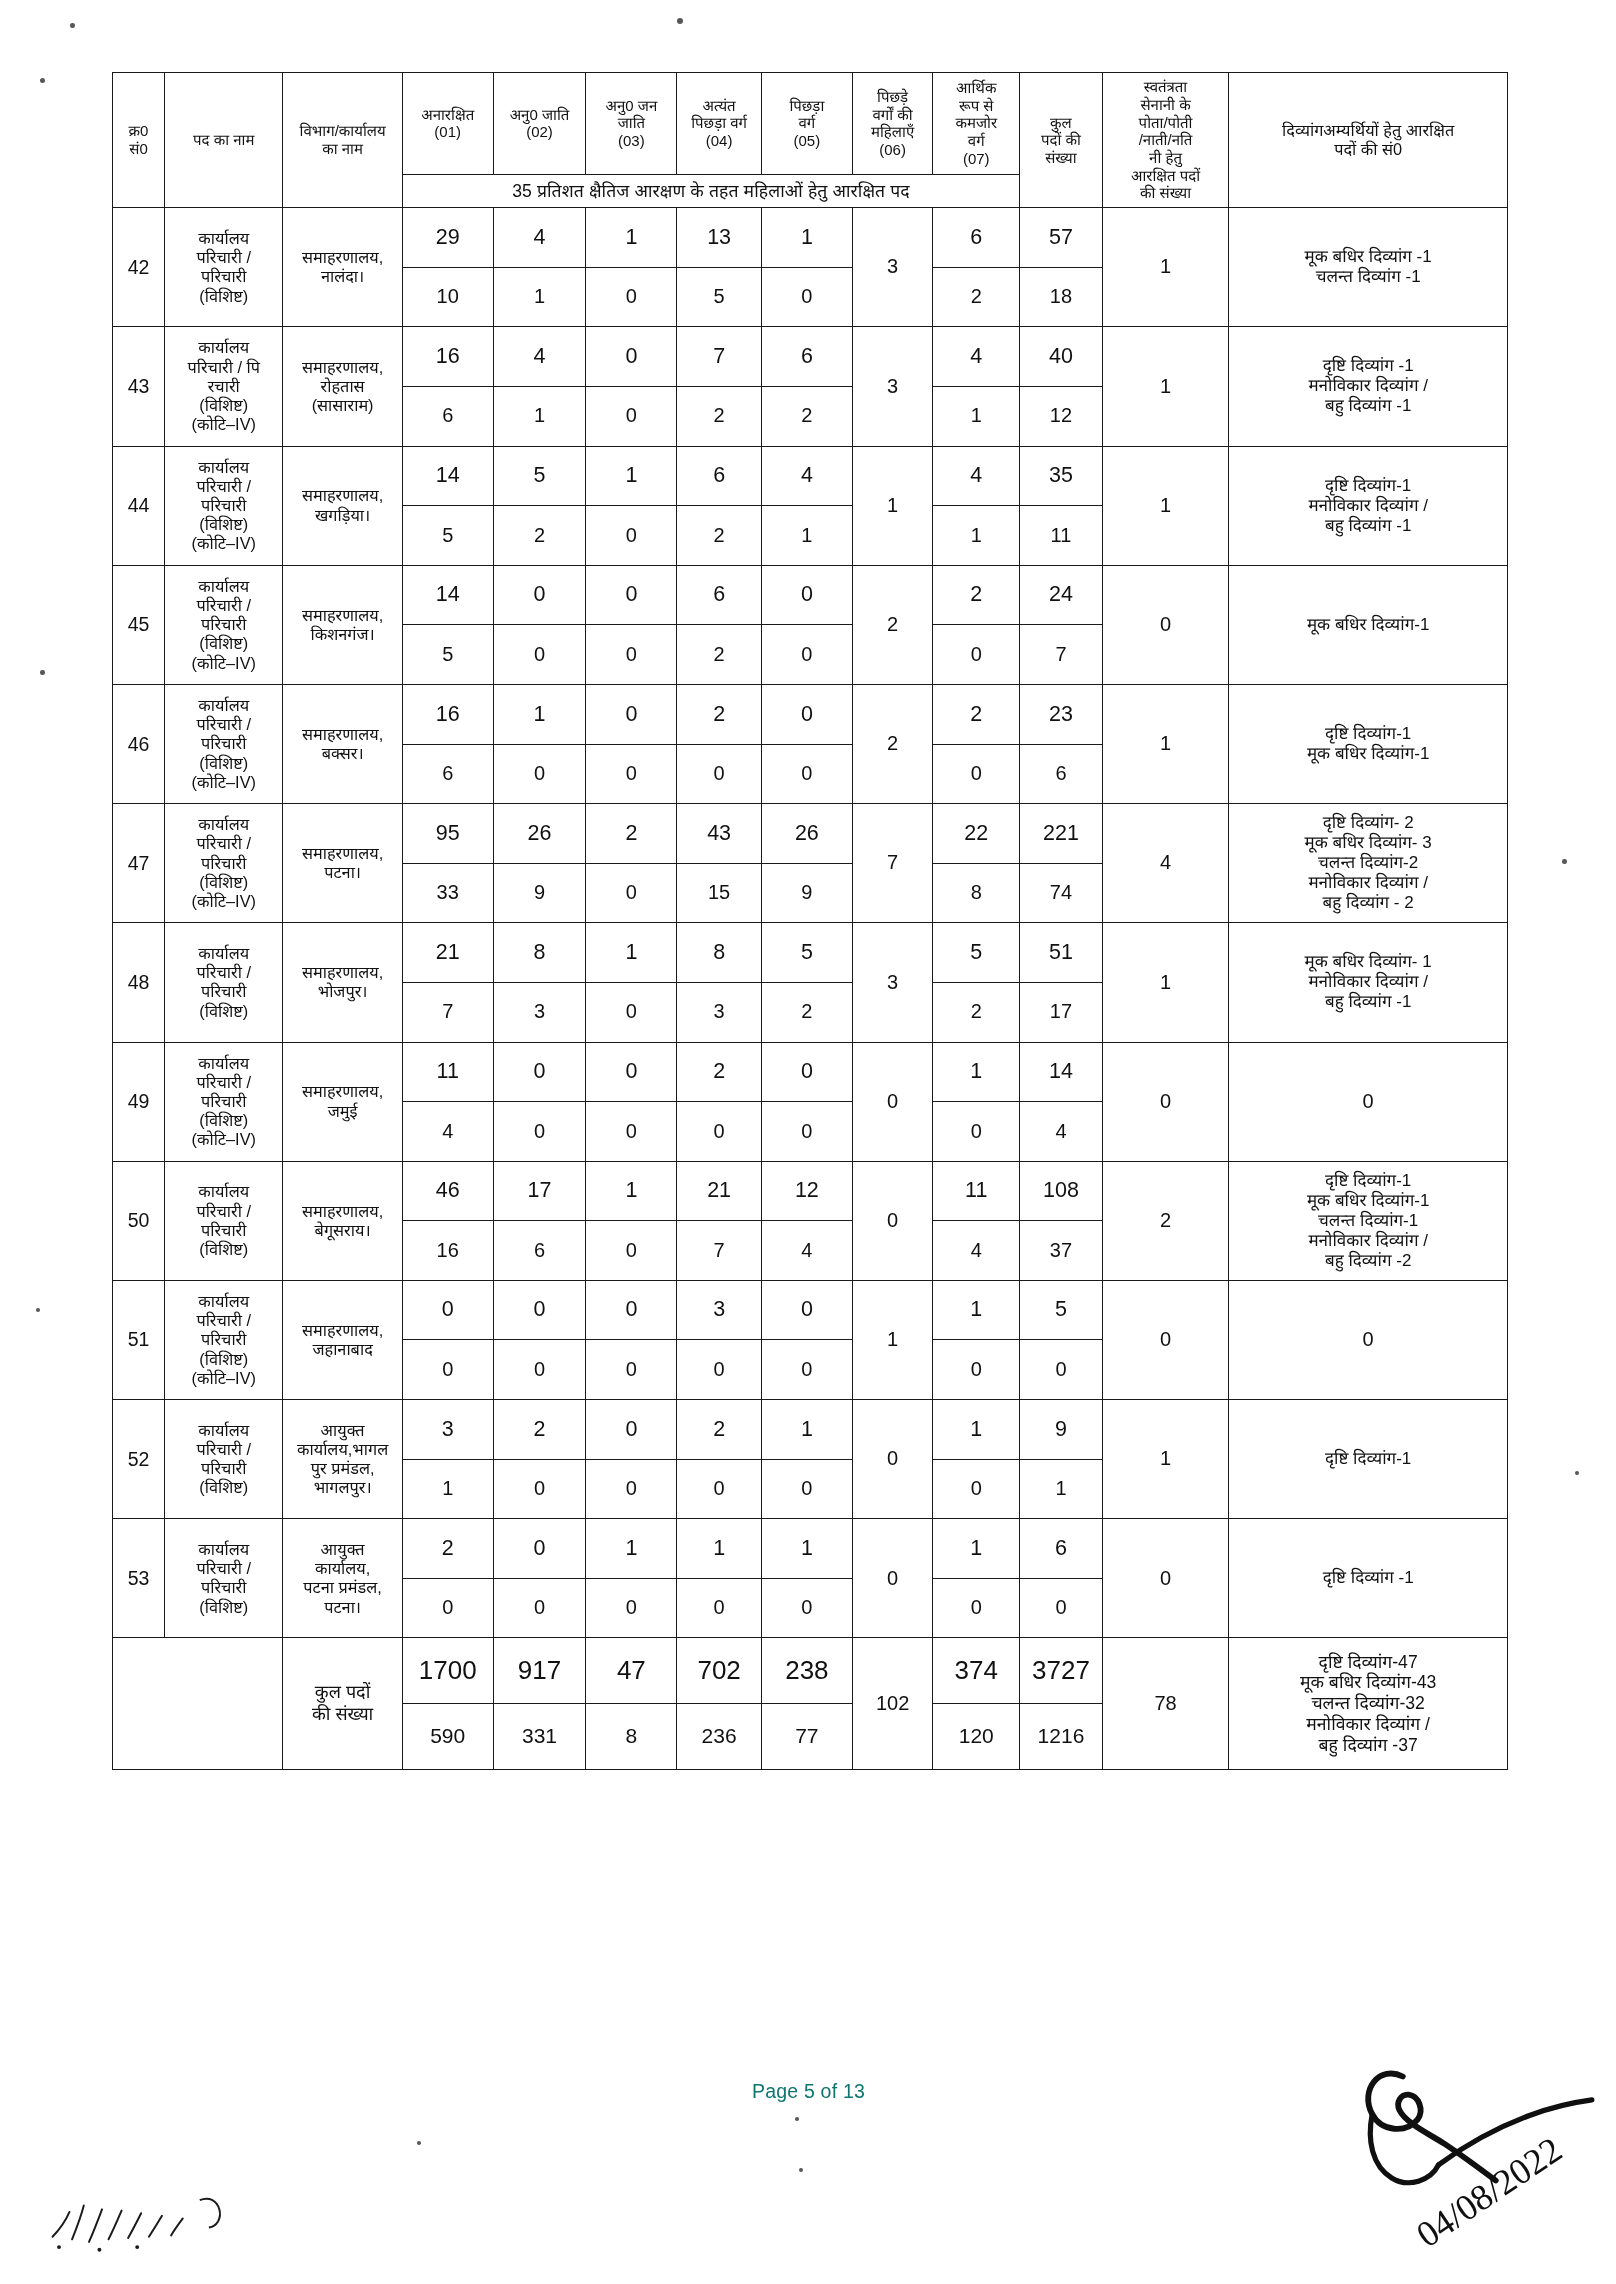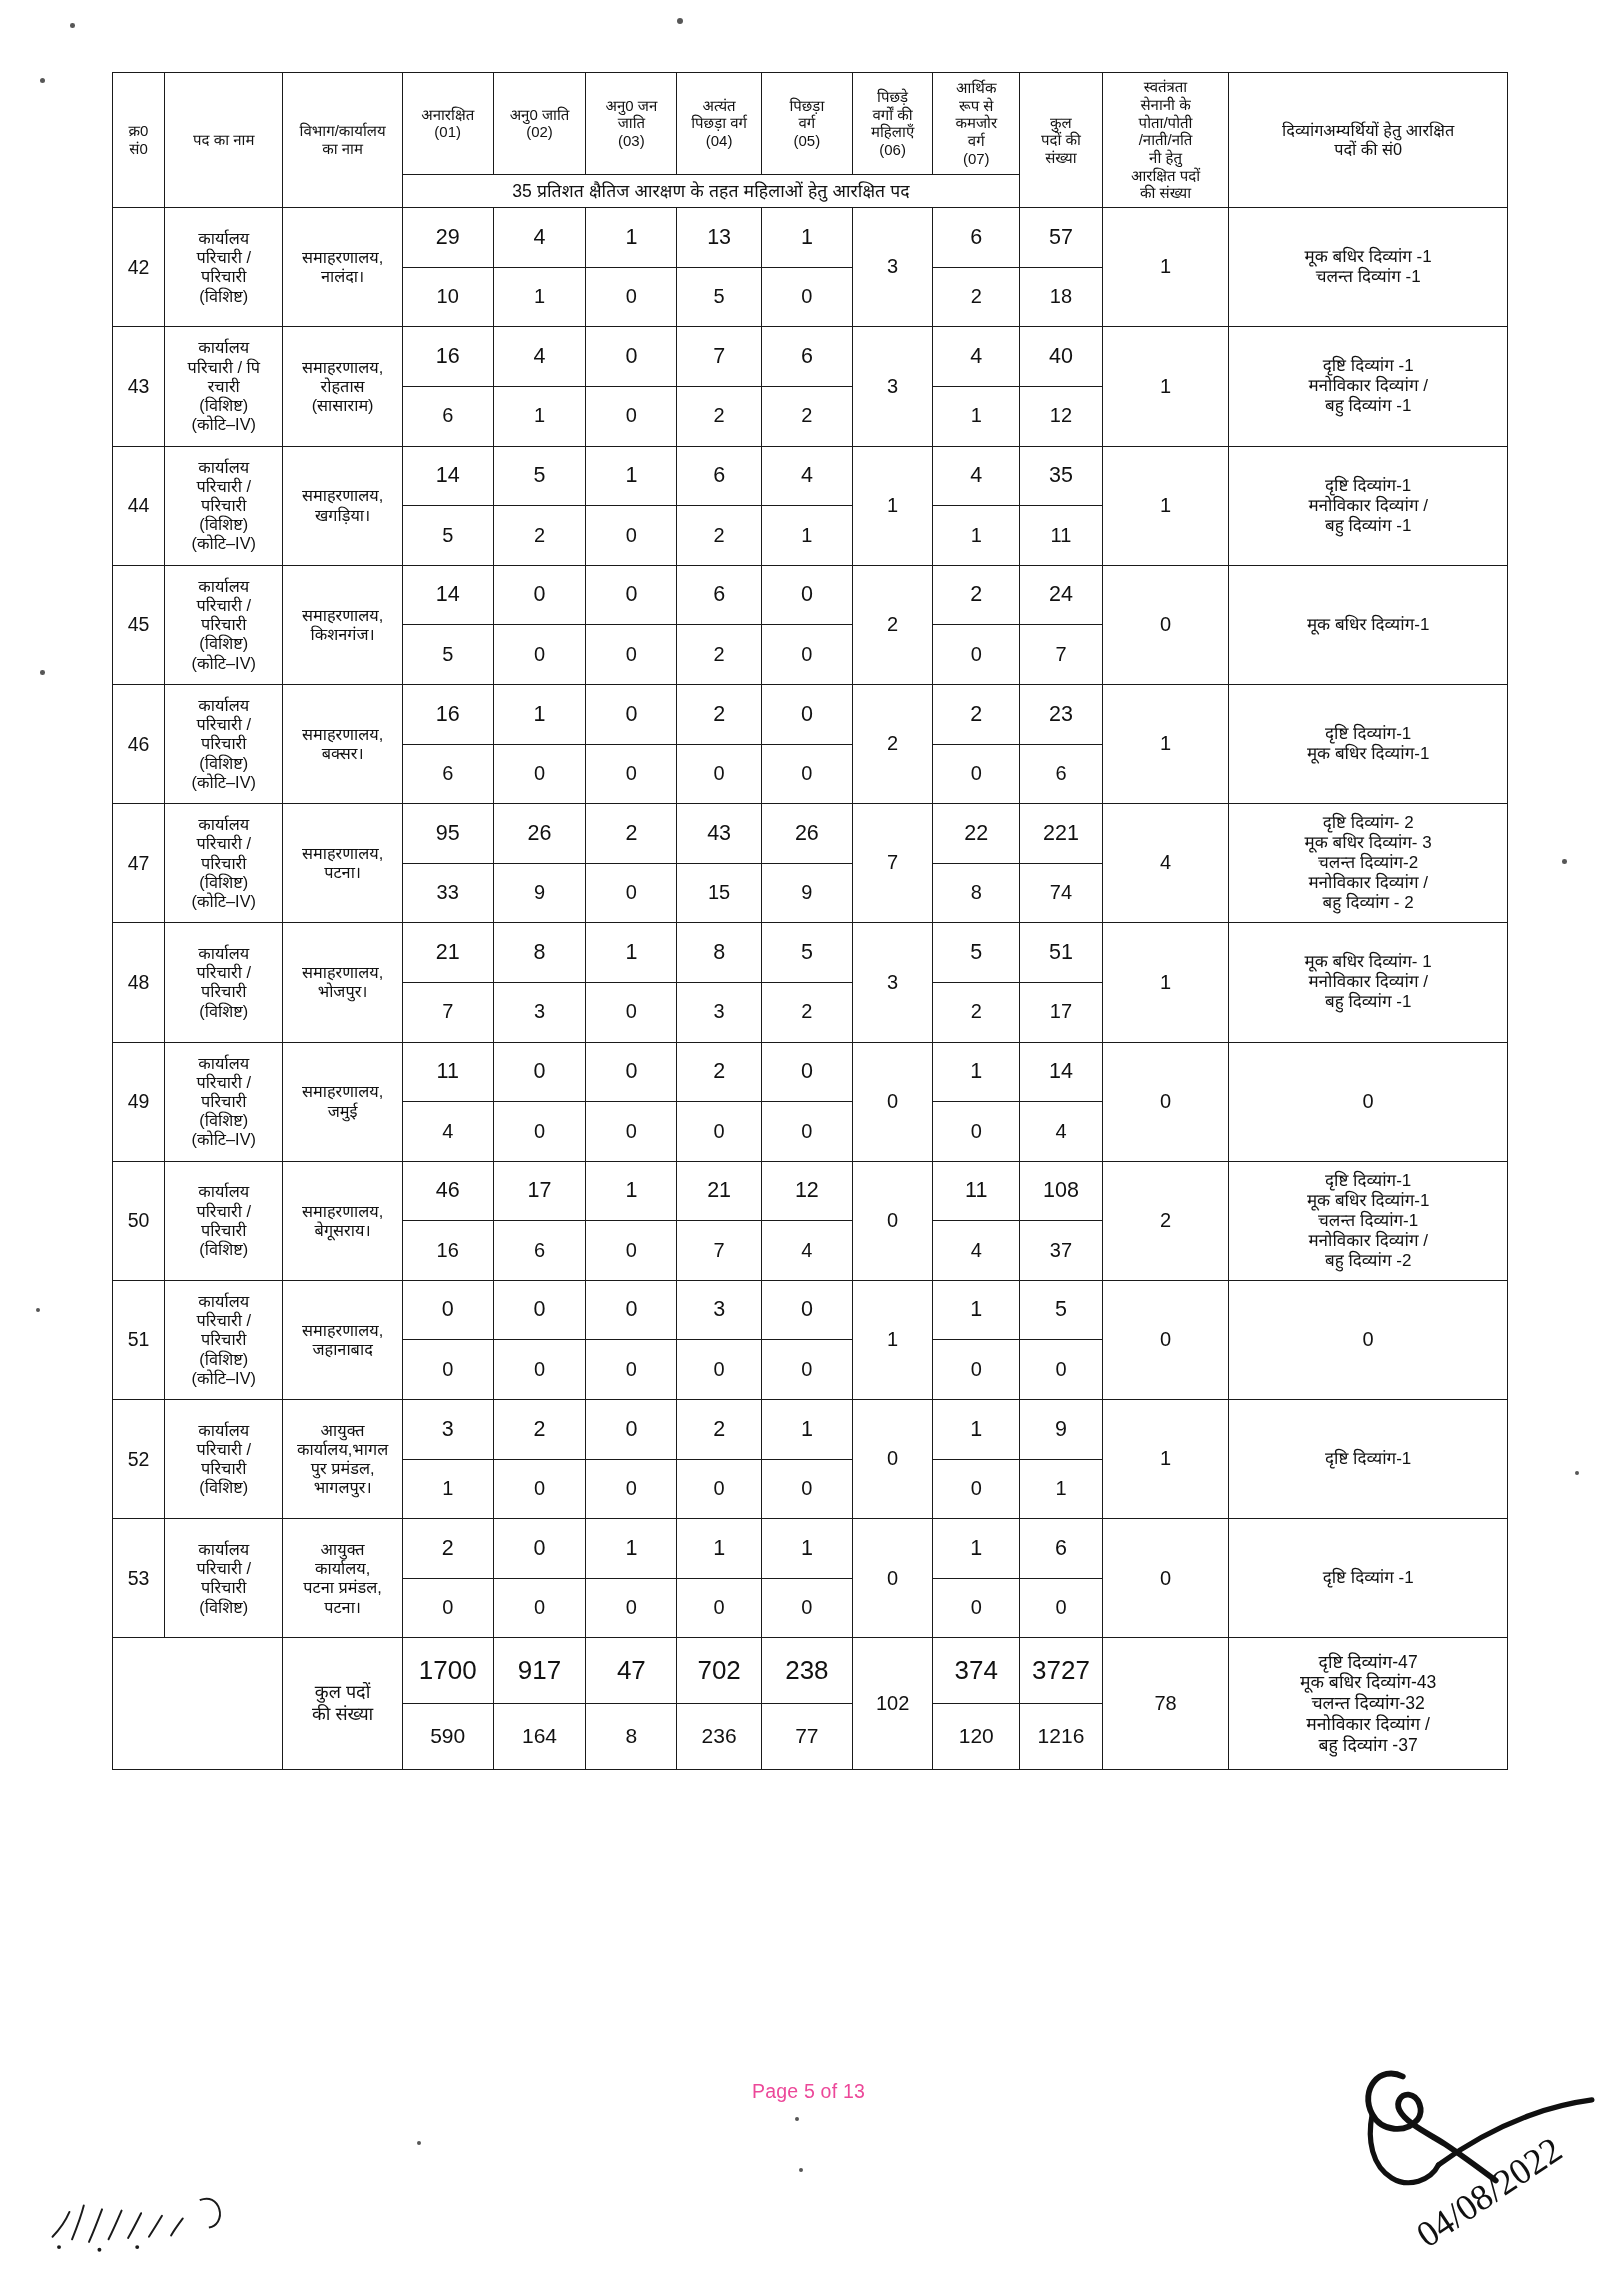--- a/index.html
+++ b/index.html
@@ -114,21 +114,21 @@
   td.div-total { font-size: 17.6px; line-height: 1.5; }
   td.zero-big { font-size: 20px; font-weight: bold; }
 
   .footer {
     position: absolute;
     left: 0;
     right: 0;
     top: 2080px;
     text-align: center;
     font-size: 19.5px;
-    color: #ec4899;
+    color: #0f766e;
   }
   .footer .pg { letter-spacing: 0.2px; }
 
   .signature {
     position: absolute;
     left: 1341px;
     top: 2057px;
     width: 260px;
     height: 195px;
     pointer-events: none;
@@ -492,21 +492,21 @@
             <td class="total-top">702</td>
             <td class="total-top">238</td>
             <td class="mid" rowspan="2">102</td>
             <td class="total-top">374</td>
             <td class="total-top">3727</td>
             <td class="mid" rowspan="2">78</td>
             <td class="div-total" rowspan="2">दृष्टि दिव्यांग-47<br>मूक बधिर दिव्यांग-43<br>चलन्त दिव्यांग-32<br>मनोविकार दिव्यांग /<br>बहु दिव्यांग -37</td>
           </tr>
           <tr>
             <td class="total-bot">590</td>
-            <td class="total-bot">164</td>
+            <td class="total-bot">331</td>
             <td class="total-bot">8</td>
             <td class="total-bot">236</td>
             <td class="total-bot">77</td>
             <td class="total-bot">120</td>
             <td class="total-bot">1216</td>
           </tr>
         </tbody>
     </table>
   </div>
 

